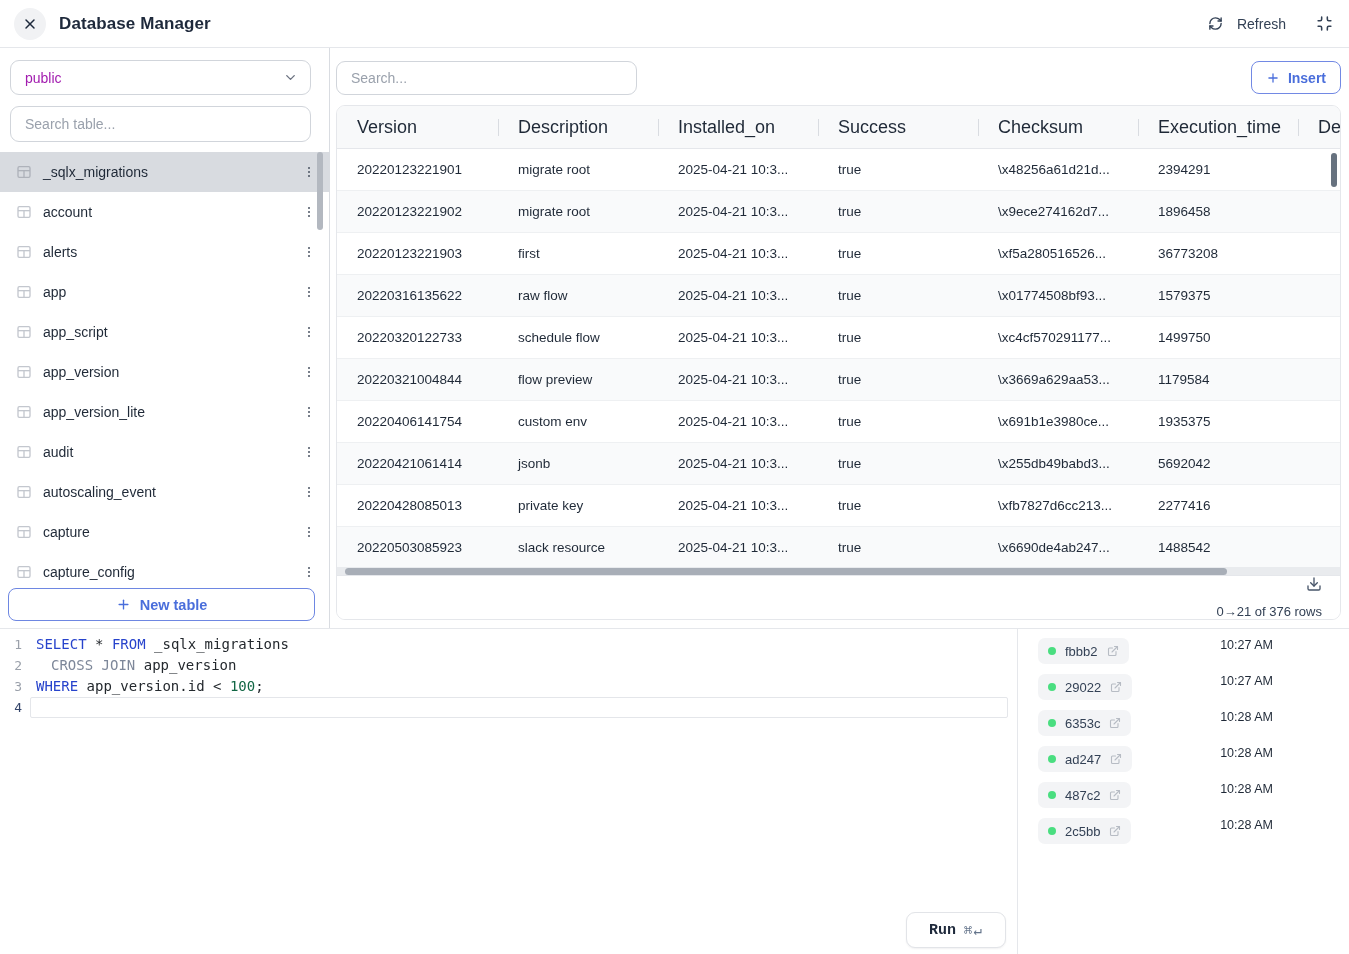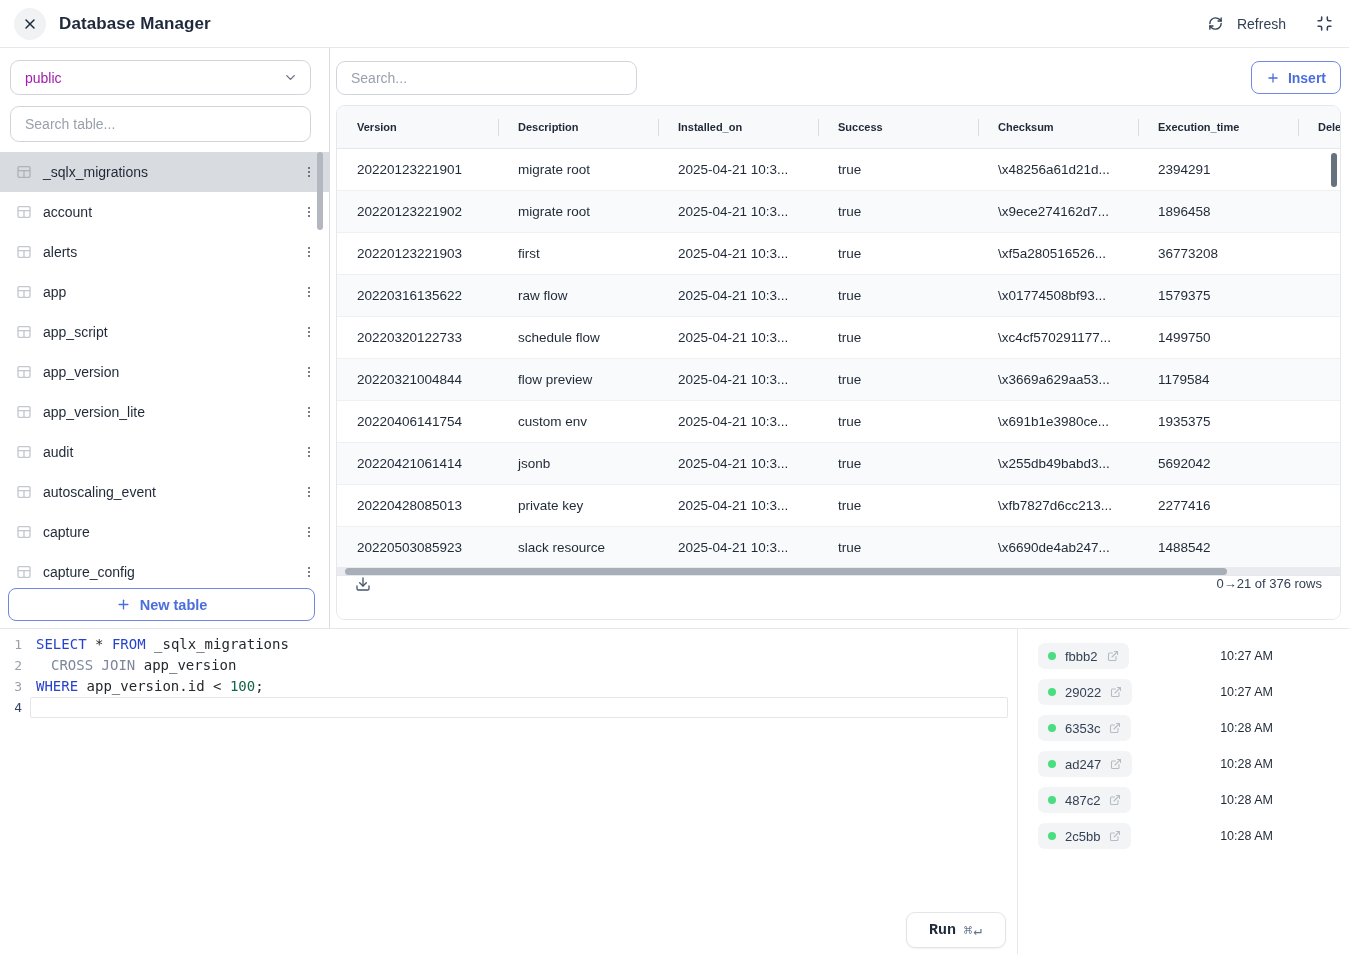--- a/index.html
+++ b/index.html
@@ -56,33 +56,33 @@
        border-radius:9px;background:#fff;padding:0 14px;font-family:inherit;font-size:14px;outline:none;}
   .main-search::placeholder{color:var(--muted);}
   .insert-btn{position:absolute;right:8px;top:13px;height:33px;padding:0 14px;border:1px solid #7289e4;
        border-radius:8px;background:#fff;color:var(--accent);font-family:inherit;font-size:14px;font-weight:600;
        display:flex;align-items:center;gap:8px;cursor:pointer;}
 
   
   .grid{position:absolute;left:6px;right:8px;top:57px;height:515px;border:1px solid var(--border);
        border-radius:9px;background:#fff;overflow:hidden;}
   .ghead{height:43px;display:flex;background:#f8f9fa;border-bottom:1px solid var(--border);}
-  .hcell{display:flex;align-items:center;padding-left:20px;font-size:11px;font-weight:700;color:#1f2937;
+  .hcell{display:flex;align-items:center;padding-left:20px;font-size:18px;font-weight:400;color:#1f2937;
        position:relative;flex:0 0 auto;overflow:hidden;white-space:nowrap;cursor:pointer;text-align:right;}
   .hcell + .hcell::before{content:"";position:absolute;left:0;top:13px;width:1px;height:17px;background:#d9dce1;}
   .c0{width:161px;} .c1{width:160px;} .c2{width:160px;} .c3{width:160px;} .c4{width:160px;} .c5{width:160px;} .c6{width:160px;}
   .grow{height:42px;display:flex;border-bottom:1px solid #eef0f2;background:#fff;}
   .grow.alt{background:#f9fafb;}
   .gcell{display:flex;align-items:center;padding-left:20px;font-size:13.5px;color:#1f2937;flex:0 0 auto;
        overflow:hidden;white-space:nowrap;}
   .v-thumb{position:absolute;right:3px;top:47px;width:6px;height:34px;border-radius:3px;background:#67727f;}
   .h-track{position:absolute;left:0;right:0;bottom:44px;height:8px;background:#e9ebee;}
   .h-thumb{position:absolute;left:8px;top:0.5px;width:882px;height:7px;border-radius:3.5px;background:#a8aeb7;}
   .gfoot{position:absolute;left:0;right:0;bottom:0;height:44px;border-top:1px solid var(--border);
-       display:flex;align-items:flex-start;justify-content:space-between;padding:0 18px;background:#fff;}
+       display:flex;align-items:flex-end;justify-content:space-between;padding:0 18px;background:#fff;flex-direction:column;}
   .dl-btn{background:none;border:none;color:#475569;display:flex;cursor:pointer;}
   .row-count{font-size:13px;color:#334155;}
 
   
   .bottom{position:absolute;top:628px;left:0;width:100%;height:326px;border-top:1px solid var(--border);display:flex;background:#fff;}
   .editor{width:1017px;flex:0 0 1017px;position:relative;padding-top:5px;
        font-family:"DejaVu Sans Mono",monospace;font-size:14px;}
   .cline{display:flex;height:21px;line-height:21px;}
   .gut{width:30px;flex:0 0 30px;text-align:right;padding-right:8px;color:#9aa0aa;font-size:13px;}
   .cline.active .gut{color:#35466b;}
@@ -90,21 +90,21 @@
   .cline.active .code{flex:1;margin-right:9px;border:1px solid #e4e6ea;border-radius:2px;height:21px;}
   .tok-kw{color:#2743cc;} .tok-muted{color:#7d8799;margin-left:15px;} .tok-num{color:#116644;} .tok-txt{color:#24292e;} .tok-op{color:#24292e;}
   .run-btn{position:absolute;right:11px;bottom:6px;width:100px;height:36px;border:1px solid #e2e4e8;border-radius:9px;
        background:#fff;box-shadow:0 1px 2px rgba(16,24,40,.06);display:flex;align-items:center;justify-content:center;
        gap:8px;cursor:pointer;font-family:Liberation Mono, monospace;}
   .run-label{font-size:15px;font-weight:700;color:#1e293b;}
   .run-kbd{font-size:14px;color:#64748b;letter-spacing:1px;}
 
   
   .history{flex:1;border-left:1px solid var(--border);padding-top:9px;}
-  .hist-row{height:36px;display:flex;align-items:center;}
+  .hist-row{height:36px;display:flex;align-items:flex-start;}
   .hist-pill{margin-left:20px;height:26px;display:flex;align-items:center;gap:9px;background:#f3f4f6;
        border-radius:7px;padding:0 10px;cursor:pointer;}
   .dot{width:8px;height:8px;border-radius:50%;background:#4ade80;flex:0 0 auto;}
   .hist-id{font-size:13px;color:#334155;}
   .ext-icon{color:#b7bcc4;display:flex;}
   .hist-time{margin-left:auto;margin-right:76px;font-size:12.5px;color:#1f2937;}
 
   svg{display:block;}
 </style>
 </head>

